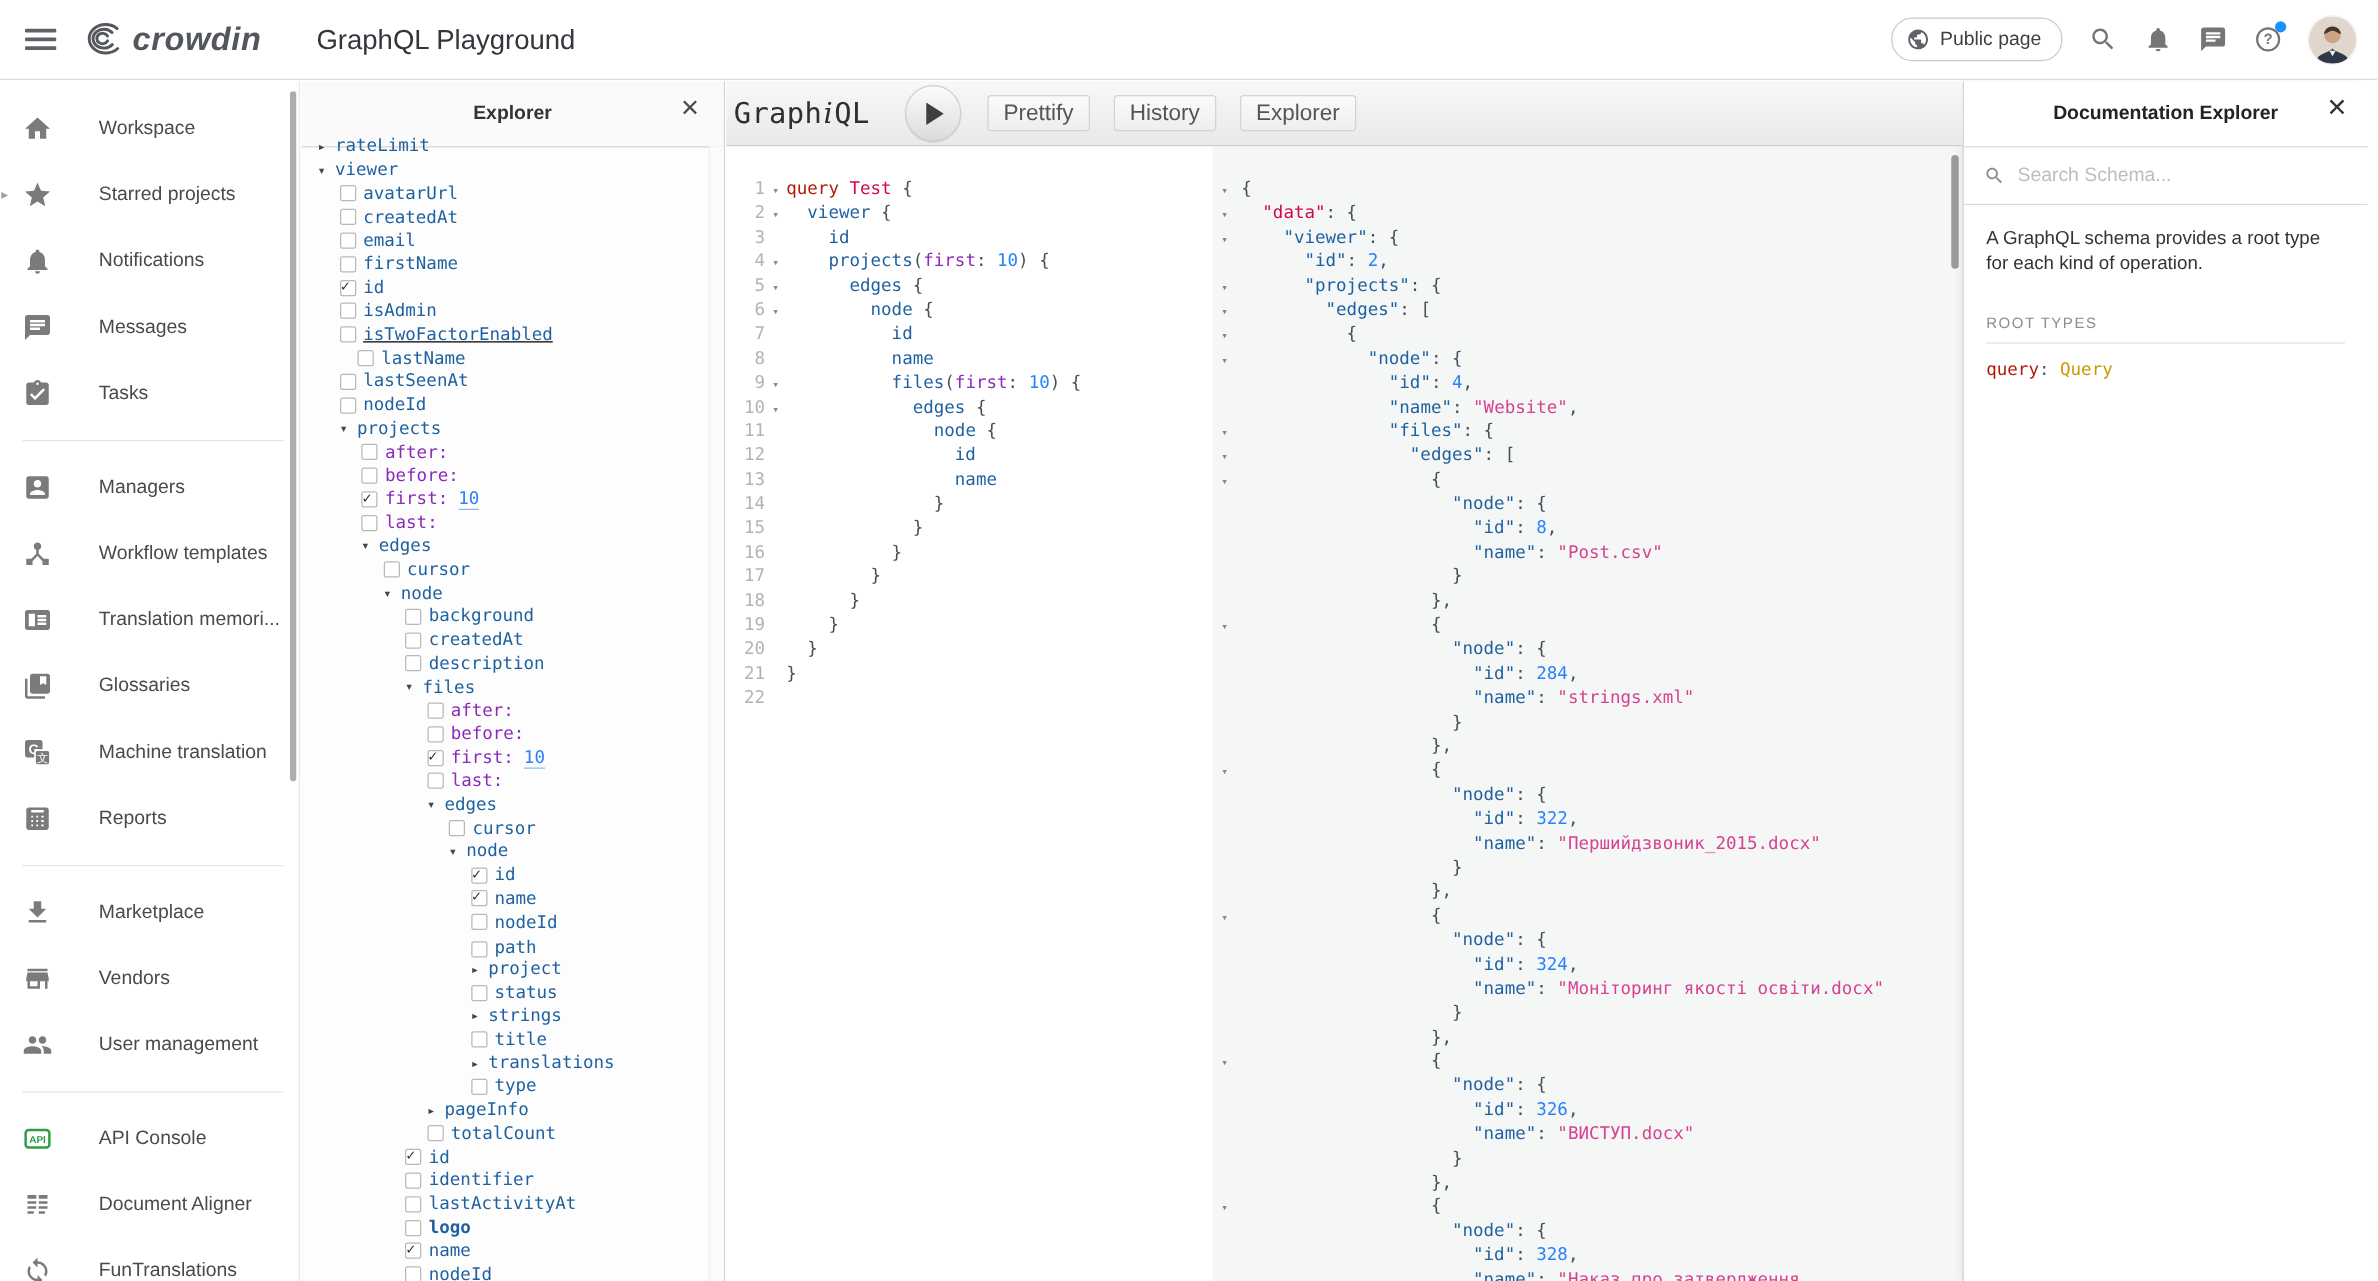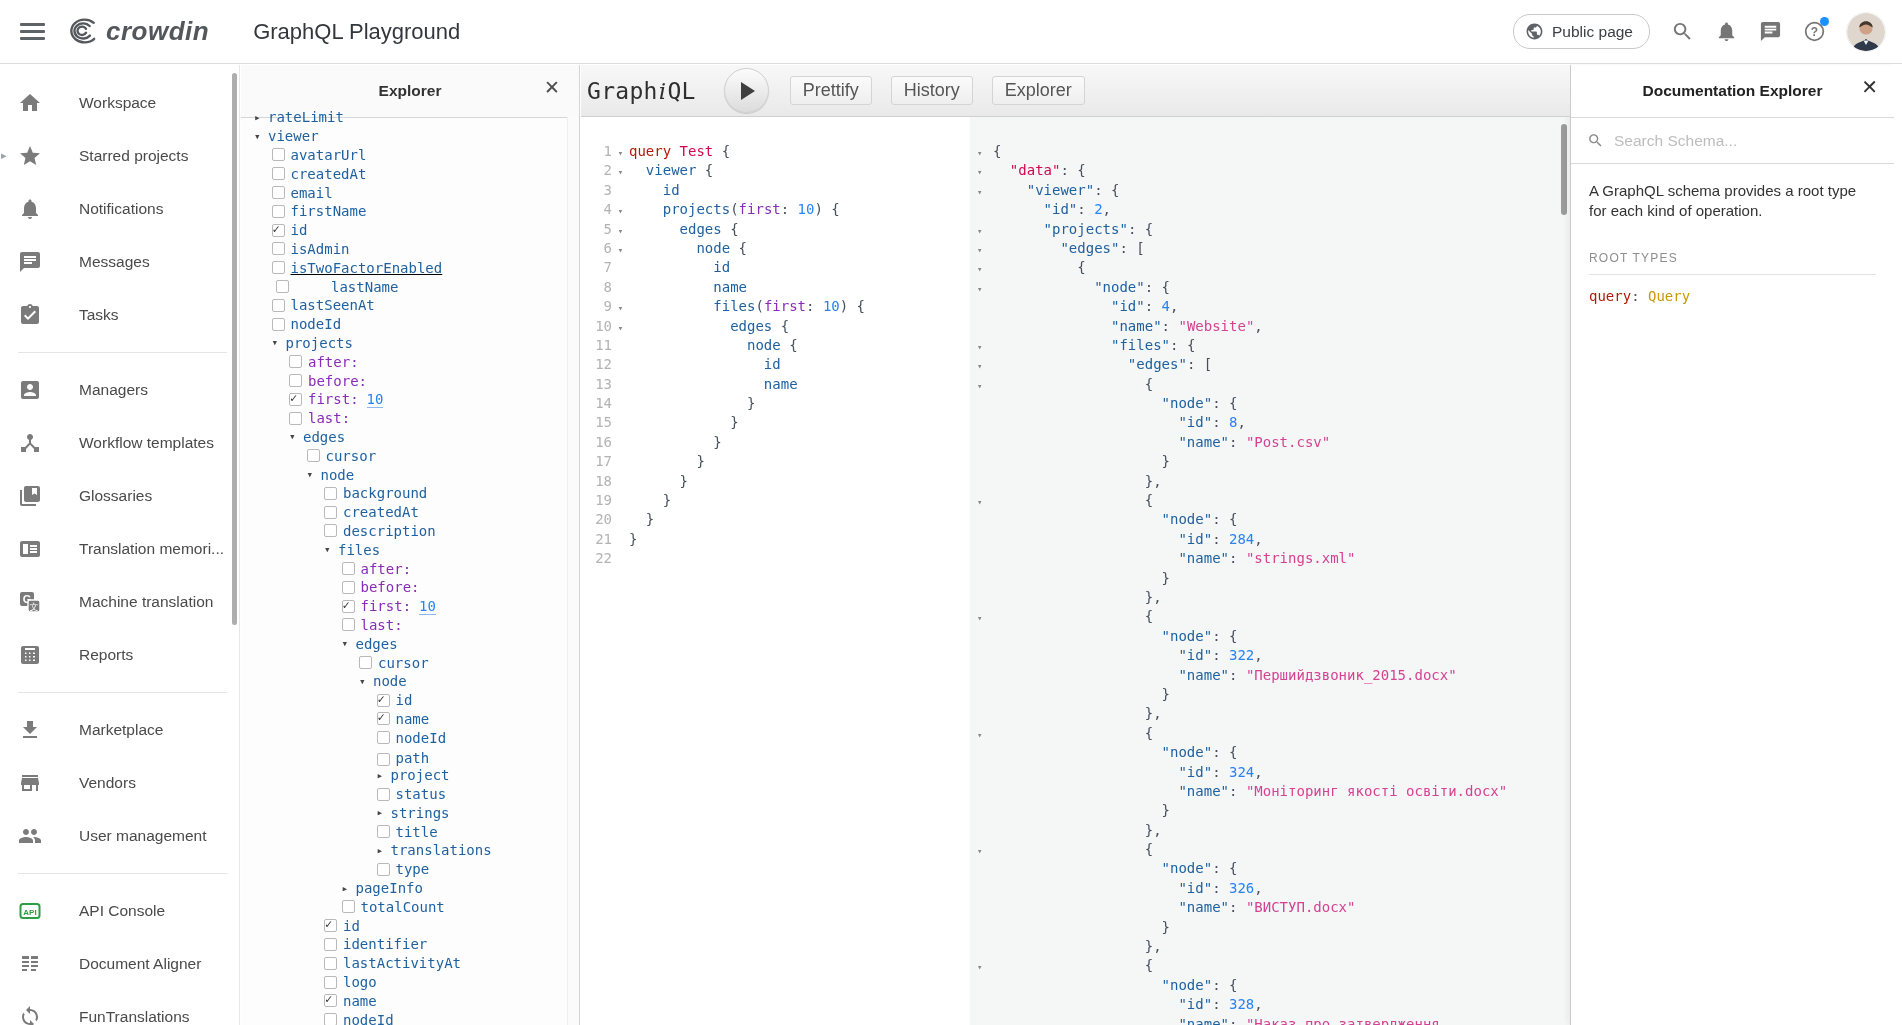--- a/index.html
+++ b/index.html
@@ -191,29 +191,29 @@
           <span class="sb-label">Managers</span>
         </div>
         <div class="sb-item">
           <svg viewBox="0 0 24 24">
             <path d="M17 16l-4-4V8.82C14.16 8.4 15 7.3 15 6c0-1.66-1.34-3-3-3S9 4.34 9 6c0 1.3.84 2.4 2 2.82V12l-4 4H3v5h5v-3.05l4-4.2 4 4.2V21h5v-5h-4z"></path>
           </svg>
           <span class="sb-label">Workflow templates</span>
         </div>
         <div class="sb-item">
           <svg viewBox="0 0 24 24">
+            <path d="M20 4H4c-1.1 0-2 .9-2 2v12c0 1.1.9 2 2 2h16c1.1 0 2-.9 2-2V6c0-1.1-.9-2-2-2zM10 17H5V7h5v10zm9-1h-7v-2h7v2zm0-3h-7v-2h7v2zm0-3h-7V8h7v2z"></path>
+          </svg>
+          <span class="sb-label">Translation memori...</span>
+        </div>
+        <div class="sb-item">
+          <svg viewBox="0 0 24 24">
             <path d="M4 6H2v14c0 1.1.9 2 2 2h14v-2H4V6zm16-4H8c-1.1 0-2 .9-2 2v12c0 1.1.9 2 2 2h12c1.1 0 2-.9 2-2V4c0-1.1-.9-2-2-2zm-1 9-2.5-1.5L14 11V4h5v7z"></path>
           </svg>
           <span class="sb-label">Glossaries</span>
-        </div>
-        <div class="sb-item">
-          <svg viewBox="0 0 24 24">
-            <path d="M20 4H4c-1.1 0-2 .9-2 2v12c0 1.1.9 2 2 2h16c1.1 0 2-.9 2-2V6c0-1.1-.9-2-2-2zM10 17H5V7h5v10zm9-1h-7v-2h7v2zm0-3h-7v-2h7v2zm0-3h-7V8h7v2z"></path>
-          </svg>
-          <span class="sb-label">Translation memori...</span>
         </div>
         <div class="sb-item">
           <svg viewBox="0 0 24 24" fill="#7b7b7b">
             <rect x="2" y="2" width="14" height="14" rx="2"></rect>
             <text x="9" y="13" font-size="11" fill="#fff" text-anchor="middle" font-weight="bold">G</text>
             <rect x="10" y="10" width="12" height="12" rx="2" stroke="#fff" stroke-width="1.4"></rect>
             <text x="16" y="19.6" font-size="9" fill="#fff" text-anchor="middle">文</text>
           </svg>
           <span class="sb-label">Machine translation</span>
         </div>
@@ -301,21 +301,21 @@
           <span class="tf">id</span>
         </div>
         <div class="trow" style="padding-left: 30.5px;">
           <span class="tcb"></span>
           <span class="tf">isAdmin</span>
         </div>
         <div class="trow" style="padding-left: 30.5px; text-decoration: underline;">
           <span class="tcb"></span>
           <span class="tf">isTwoFactorEnabled</span>
         </div>
-        <div class="trow" style="padding-left: 35px; gap: 36px;">
+        <div class="trow" style="padding-left: 45px;">
           <span class="tcb"></span>
           <span class="tf">lastName</span>
         </div>
         <div class="trow" style="padding-left: 30.5px;">
           <span class="tcb"></span>
           <span class="tf">lastSeenAt</span>
         </div>
         <div class="trow" style="padding-left: 30.5px;">
           <span class="tcb"></span>
           <span class="tf">nodeId</span>
@@ -451,21 +451,21 @@
           <span class="tf">id</span>
         </div>
         <div class="trow" style="padding-left: 83px;">
           <span class="tcb"></span>
           <span class="tf">identifier</span>
         </div>
         <div class="trow" style="padding-left: 83px;">
           <span class="tcb"></span>
           <span class="tf">lastActivityAt</span>
         </div>
-        <div class="trow" style="padding-left: 83px;">
+        <div class="trow" style="padding-left: 83px; font-weight: bold;">
           <span class="tcb"></span>
           <span class="tf">logo</span>
         </div>
         <div class="trow" style="padding-left: 83px;">
           <span class="tcb ck"></span>
           <span class="tf">name</span>
         </div>
         <div class="trow" style="padding-left: 83px;">
           <span class="tcb"></span>
           <span class="tf">nodeId</span>

